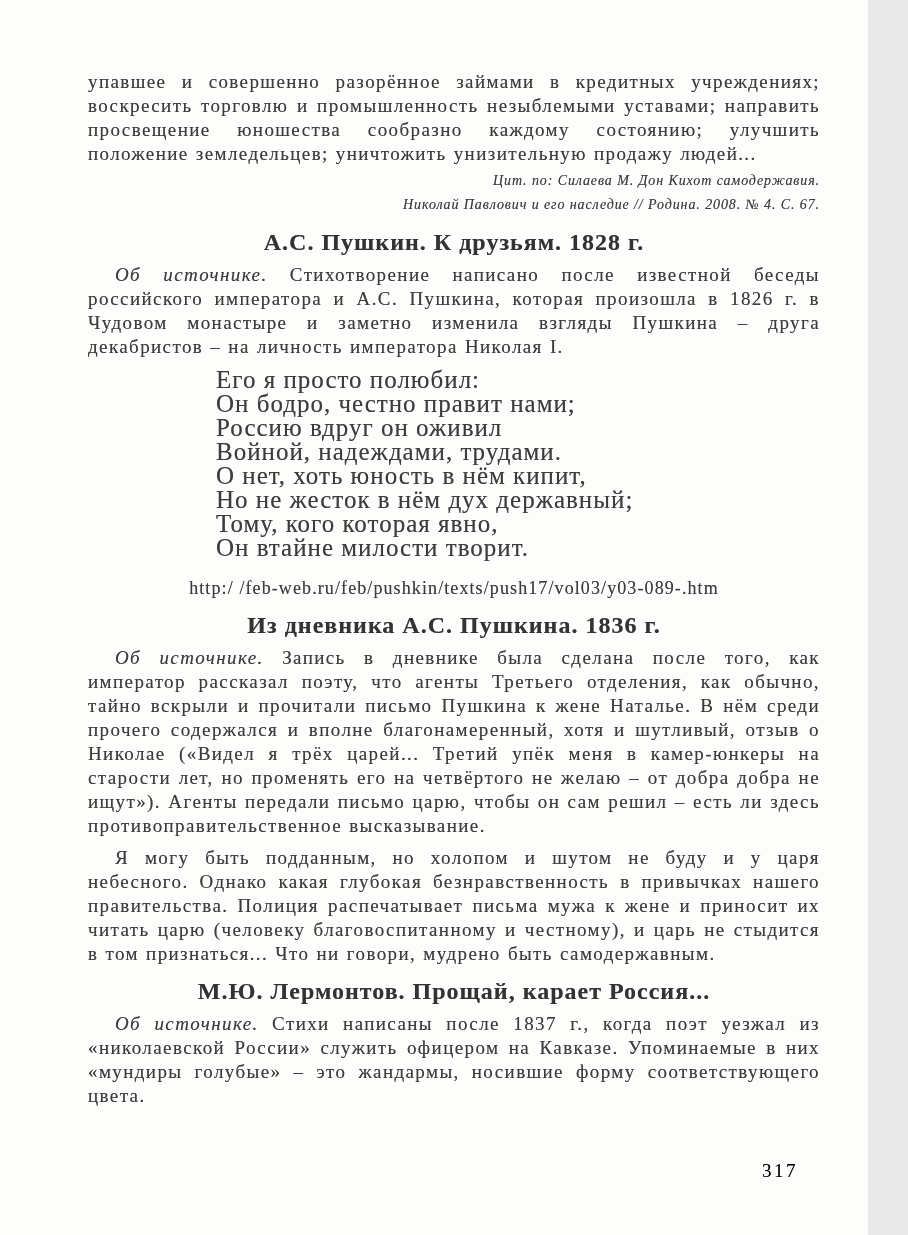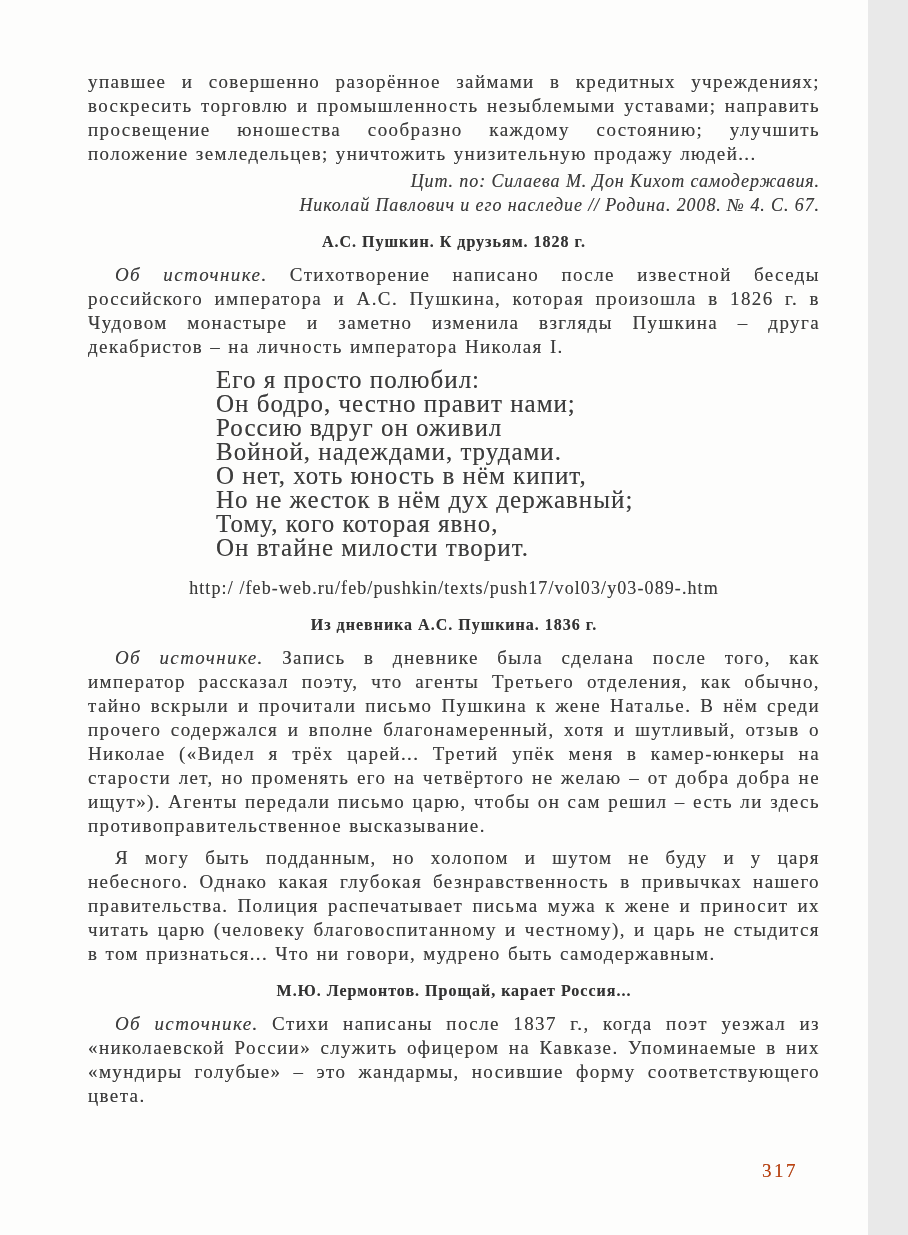--- a/index.html
+++ b/index.html
@@ -16,44 +16,44 @@
     position:absolute;left:88px;top:70px;width:732px;
   }
   .body-par{
     font-size:19px;line-height:24px;
     letter-spacing:1.4px;word-spacing:1px;
     text-align:justify;margin:0;
   }
   .indent{text-indent:27px;}
   .citation{
     font-style:italic;text-align:right;
-    font-size:18px;line-height:24px;letter-spacing:.9px;
+    font-size:14px;line-height:24px;letter-spacing:.9px;
     margin:3px 0 0 0;
   }
   .heading{
-    font-size:16px;line-height:24px;font-weight:bold;
+    font-size:24px;line-height:24px;font-weight:bold;
     text-align:center;color:#333;
     letter-spacing:1px;
     margin:13px 0 9px 0;
   }
   .poem{
     margin:9px 0 16px 128px;
     font-size:25px;line-height:24px;letter-spacing:1px;
   }
   .poem-line{white-space:nowrap;}
   .url-line{
     text-align:center;
     font-size:18px;line-height:24px;letter-spacing:1.1px;
     margin:0;
   }
   .lead{font-style:italic;}
   .quote-par{margin-top:8px;}
   .page-number{
     position:absolute;left:762px;top:1160px;
-    font-size:19px;letter-spacing:2.5px;color:#c2410c;
+    font-size:19px;letter-spacing:2.5px;color:#000000;
   }
 </style>
 </head>
 <body>
 
 <div class="page">
   <div class="content">
 
     <p class="body-par">упавшее и совершенно разорённое займами в кредитных учреждениях; воскресить торговлю и промышленность незыблемыми уставами; направить просвещение юношества сообразно каждому состоянию; улучшить положение земледельцев; уничтожить унизительную продажу людей...</p>
 

